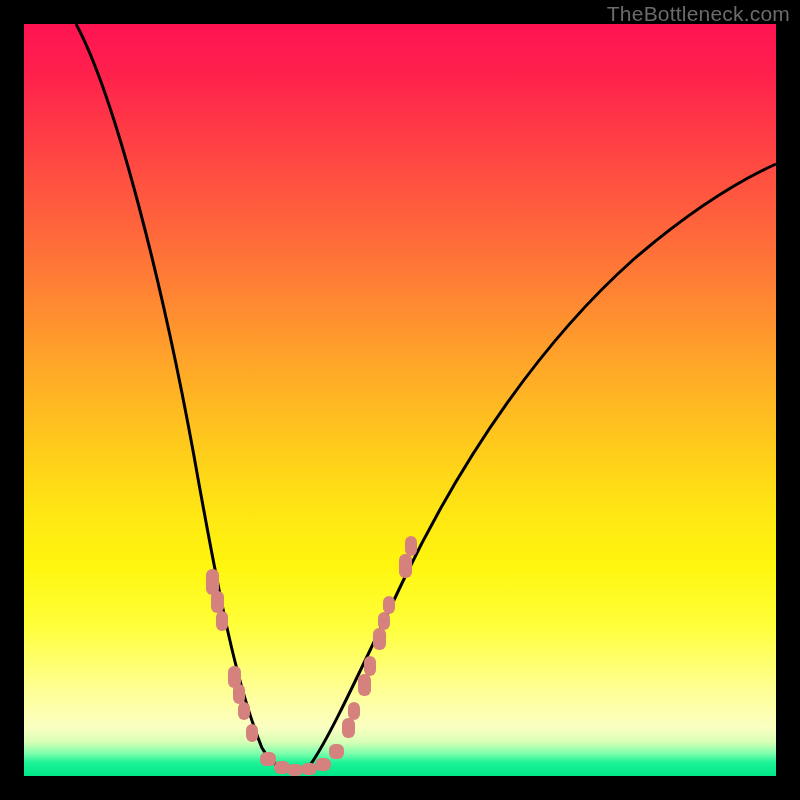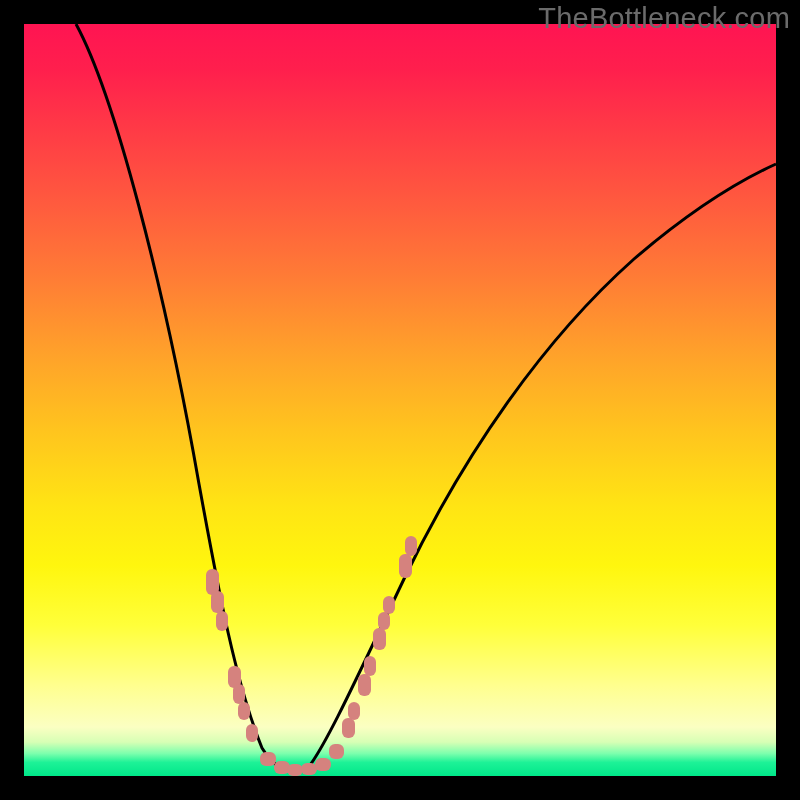--- a/index.html
+++ b/index.html
@@ -43,21 +43,21 @@
       #d7ffb5 95.5%,
       #7dffad 97%,
       #1df297 98.2%,
       #00e789 100%
     );
   }
   .watermark {
     position: absolute;
     top: 2px;
     right: 10px;
-    font-size: 29px;
+    font-size: 21px;
     color: #6b6b6b;
     letter-spacing: 0.2px;
     font-weight: 400;
   }
   svg.curves {
     position: absolute;
     top: 24px;
     left: 24px;
     width: 752px;
     height: 752px;

